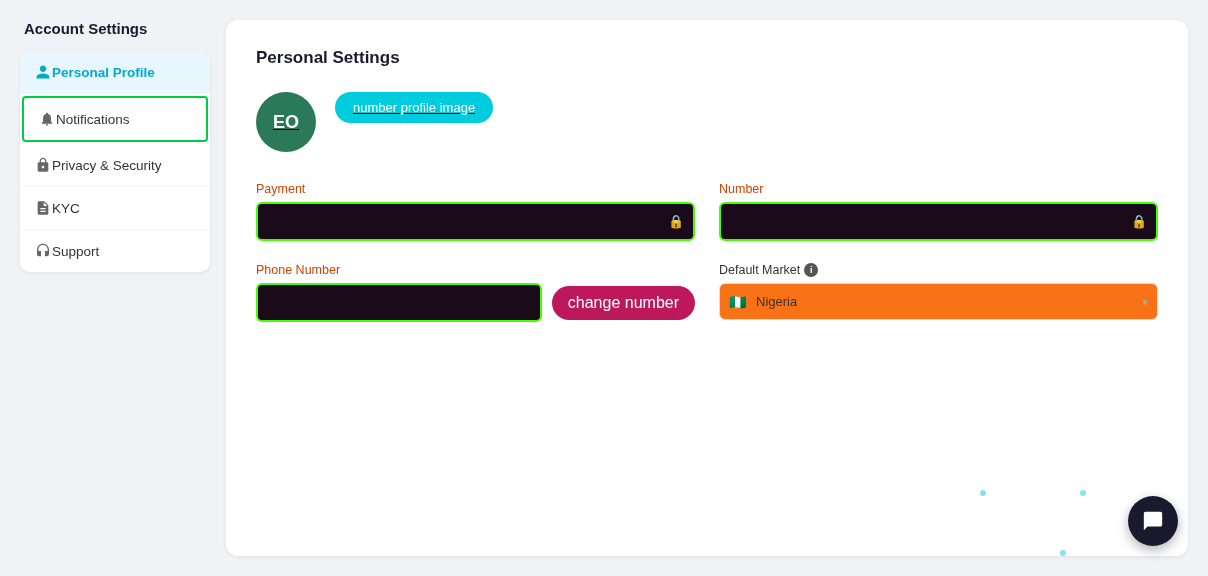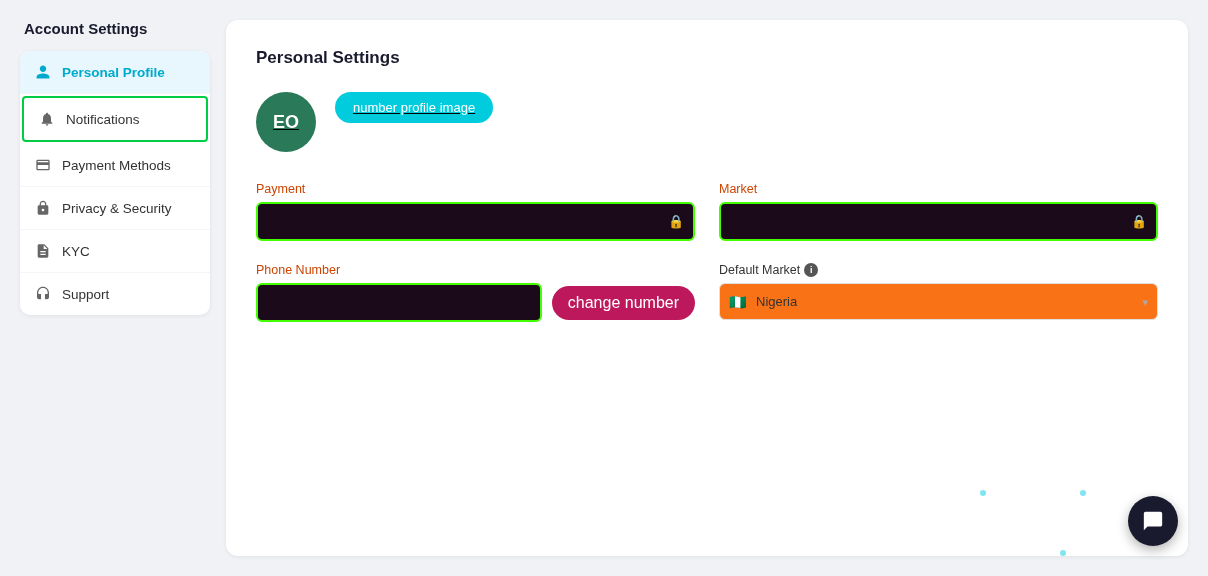--- a/index.html
+++ b/index.html
@@ -36,21 +36,20 @@
     .sidebar-nav {
       background: white;
       border-radius: 10px;
       overflow: hidden;
       box-shadow: 0 1px 4px rgba(0,0,0,0.07);
     }
 
     .sidebar-item {
       display: flex;
       align-items: center;
-      gap: 10px;
       padding: 12px 14px;
       cursor: pointer;
       font-size: 13.5px;
       color: #333;
       border-bottom: 1px solid #f5f5f5;
       position: relative;
     }
 
     .sidebar-item:last-child {
       border-bottom: none;
@@ -330,28 +329,20 @@
 
       <div class="sidebar-item notifications-item">
         <span class="sidebar-icon">
           <svg width="16" height="16" viewBox="0 0 24 24" fill="currentColor">
             <path d="M12 22c1.1 0 2-.9 2-2h-4c0 1.1.9 2 2 2zm6-6V11c0-3.07-1.63-5.64-4.5-6.32V4c0-.83-.67-1.5-1.5-1.5s-1.5.67-1.5 1.5v.68C7.64 5.36 6 7.92 6 11v5l-2 2v1h16v-1l-2-2z"></path>
           </svg>
         </span>
         <span>Notifications</span>
       </div>
 
-      <div class="sidebar-item">
-        <span class="sidebar-icon">
-          <svg width="16" height="16" viewBox="0 0 24 24" fill="currentColor">
-            <path d="M20 4H4c-1.11 0-2 .89-2 2v12c0 1.11.89 2 2 2h16c1.11 0 2-.89 2-2V6c0-1.11-.89-2-2-2zm0 14H4v-6h16v6zm0-10H4V6h16v2z"></path>
-          </svg>
-        </span>
-        <span>Payment Methods</span>
-      </div>
 
       <div class="sidebar-item">
         <span class="sidebar-icon">
           <svg width="16" height="16" viewBox="0 0 24 24" fill="currentColor">
             <path d="M18 8h-1V6c0-2.76-2.24-5-5-5S7 3.24 7 6v2H6c-1.1 0-2 .9-2 2v10c0 1.1.9 2 2 2h12c1.1 0 2-.9 2-2V10c0-1.1-.9-2-2-2zm-6 9c-1.1 0-2-.9-2-2s.9-2 2-2 2 .9 2 2-.9 2-2 2zm3.1-9H8.9V6c0-1.71 1.39-3.1 3.1-3.1 1.71 0 3.1 1.39 3.1 3.1v2z"></path>
           </svg>
         </span>
         <span>Privacy &amp; Security</span>
       </div>
 
@@ -386,21 +377,21 @@
 
     <div class="form-row">
       <div class="form-group">
         <label class="form-label">Payment</label>
         <div class="form-input-wrapper">
           <input class="username-input" type="text" value="••••••••" readonly="" style="">
           <span class="lock-icon">🔒</span>
         </div>
       </div>
       <div class="form-group">
-        <label class="form-label">Market</label>
+        <label class="form-label">Number</label>
         <div class="form-input-wrapper">
           <input class="email-input" type="text" value="••••••••@gmail.com" readonly="" style="">
           <span class="lock-icon">🔒</span>
         </div>
       </div>
     </div>
 
     <div class="form-row">
       <div class="form-group">
         <label class="form-label">Phone Number</label>

